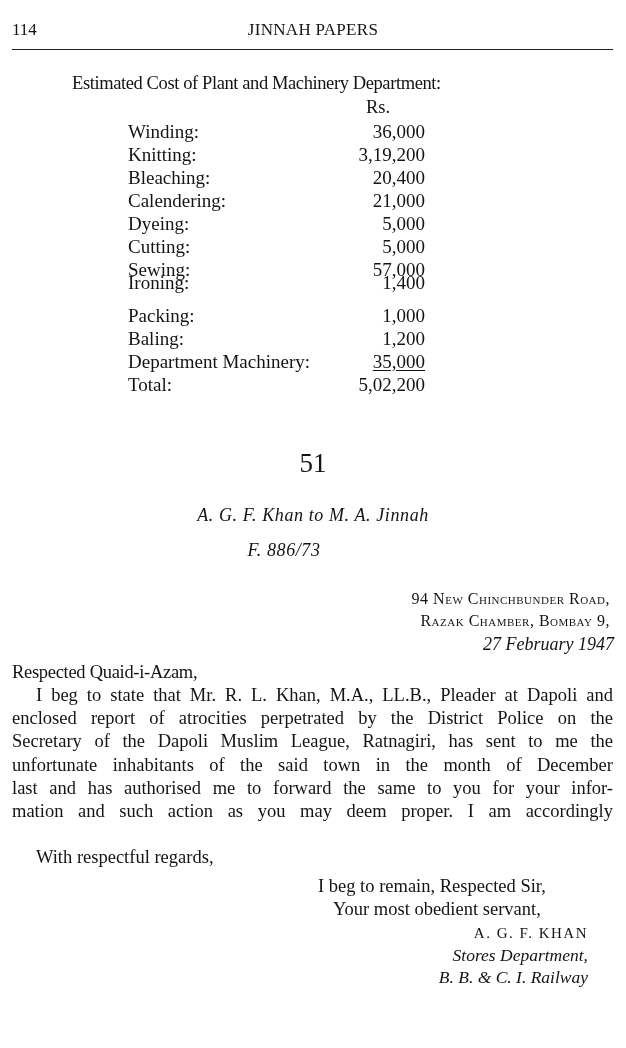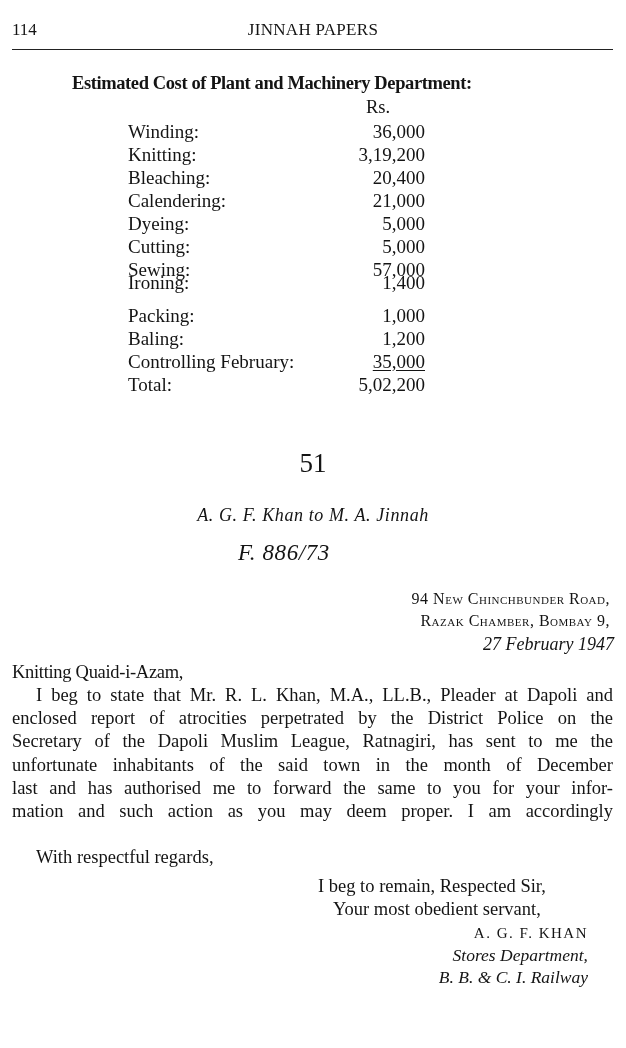--- a/index.html
+++ b/index.html
@@ -5,29 +5,29 @@
   html, body { margin: 0; padding: 0; background: #ffffff; }
   body {
     width: 626px; height: 1048px; position: relative; overflow: hidden;
     font-family: "Liberation Serif", "DejaVu Serif", serif;
     color: #141414;
   }
   .abs { position: absolute; }
   .header-page-no { left: 12px; top: 20px; font-size: 17px; }
   .header-title { left: 0; width: 626px; top: 20px; text-align: center; font-size: 17px; letter-spacing: 0.3px; }
   .header-rule { left: 12px; top: 49px; width: 601px; height: 0; border-top: 1.5px solid #222; }
-  .estimate-title { left: 72px; top: 73px; font-size: 18.5px; letter-spacing: -0.4px; font-weight: bold; }
+  .estimate-title { left: 72px; top: 73px; font-size: 18.5px; letter-spacing: -0.4px; }
   .currency { left: 366px; top: 97px; font-size: 18.5px; }
   .cost-row { position: absolute; left: 128px; width: 297px; height: 23px; font-size: 19px; }
   .cost-label { position: absolute; left: 0; top: 0; white-space: nowrap; }
   .cost-value { position: absolute; right: 0; top: 0; text-align: right; white-space: nowrap; }
   .underlined { text-decoration: underline; text-underline-offset: 2px; }
   .doc-number { left: 0; width: 626px; top: 448px; text-align: center; font-size: 27px; }
   .doc-subject { left: 0; width: 626px; top: 505px; text-align: center; font-size: 18px; font-style: italic; letter-spacing: 0.6px; }
-  .doc-ref { left: 0; width: 568px; top: 540px; text-align: center; font-size: 23px; font-style: italic; letter-spacing: 0.6px; }
+  .doc-ref { left: 0; width: 568px; top: 540px; text-align: center; font-size: 18px; font-style: italic; letter-spacing: 0.6px; }
   .addr { right: 16px; text-align: right; font-size: 16px; letter-spacing: 0.5px; font-variant: small-caps; }
   .addr-date { right: 12px; top: 634px; text-align: right; font-size: 18px; font-style: italic; }
   .salutation { left: 12px; top: 662px; font-size: 18.5px; letter-spacing: -0.3px; }
   .body-text { position: absolute; left: 12px; width: 601px; font-size: 18.5px; line-height: 23.2px; top: 684px; text-align: justify; }
   .body-line { display: block; white-space: nowrap; text-align-last: justify; }
   .body-line.last { text-align-last: left; }
   .indent { padding-left: 24px; }
   .closing { left: 36px; top: 847px; font-size: 18.5px; }
   .sign-line { position: absolute; font-size: 18.5px; white-space: nowrap; }
   .sign-name { font-size: 15px; letter-spacing: 1.5px; }
@@ -78,38 +78,38 @@
   </div>
   <div class="cost-row" style="top:305px">
     <span class="cost-label">Packing:</span>
     <span class="cost-value">1,000</span>
   </div>
   <div class="cost-row" style="top:328px">
     <span class="cost-label">Baling:</span>
     <span class="cost-value">1,200</span>
   </div>
   <div class="cost-row" style="top:351px">
-    <span class="cost-label">Controlling February:</span>
+    <span class="cost-label">Department Machinery:</span>
     <span class="cost-value underlined">35,000</span>
   </div>
   <div class="cost-row" style="top:374px">
     <span class="cost-label">Total:</span>
     <span class="cost-value">5,02,200</span>
   </div>
 </div>
 
 <div class="abs doc-number">51</div>
 <div class="abs doc-subject">A. G. F. Khan to M. A. Jinnah</div>
 <div class="abs doc-ref">F. 886/73</div>
 
 <div class="abs addr" style="top:590px">94 New Chinchbunder Road,</div>
 <div class="abs addr" style="top:612px">Razak Chamber, Bombay 9,</div>
 <div class="abs addr-date">27 February 1947</div>
 
-<div class="abs salutation">Knitting Quaid-i-Azam,</div>
+<div class="abs salutation">Respected Quaid-i-Azam,</div>
 
 <div class="body-text">
   <span class="body-line indent">I beg to state that Mr. R. L. Khan, M.A., LL.B., Pleader at Dapoli and</span>
   <span class="body-line">enclosed report of atrocities perpetrated by the District Police on the</span>
   <span class="body-line">Secretary of the Dapoli Muslim League, Ratnagiri, has sent to me the</span>
   <span class="body-line">unfortunate inhabitants of the said town in the month of December</span>
   <span class="body-line">last and has authorised me to forward the same to you for your infor-</span>
   <span class="body-line">mation and such action as you may deem proper. I am accordingly</span>
 </div>
 

